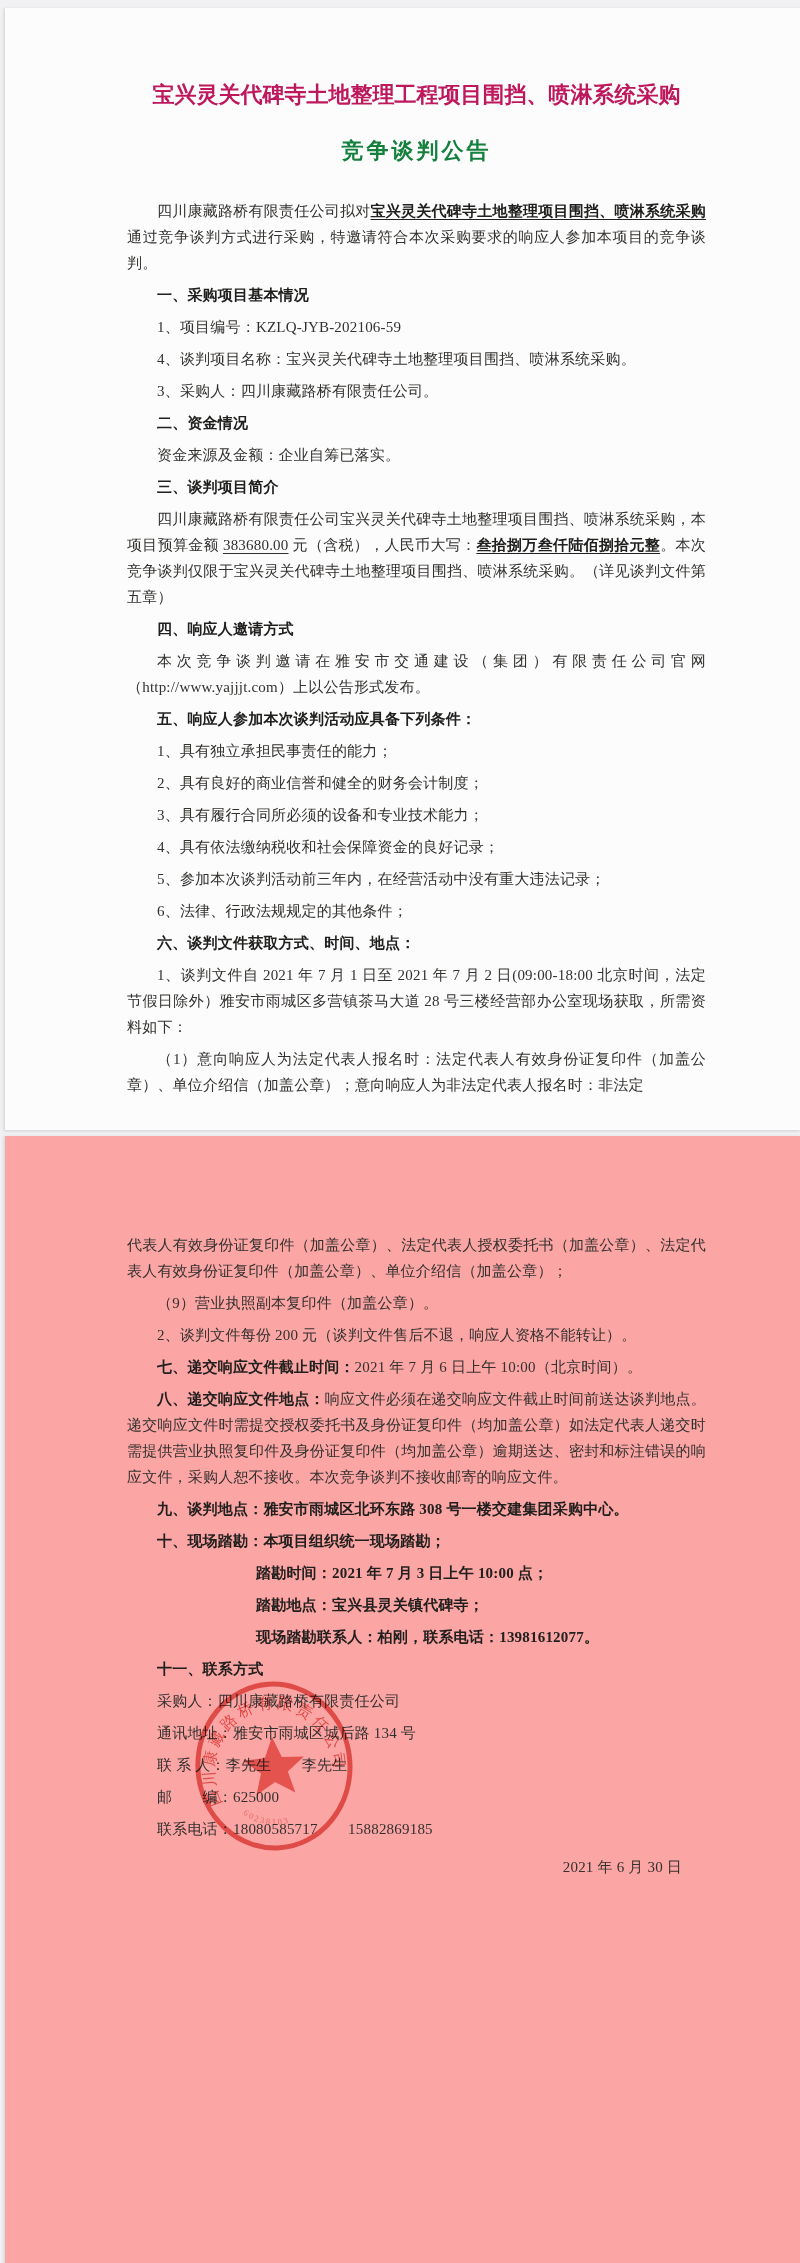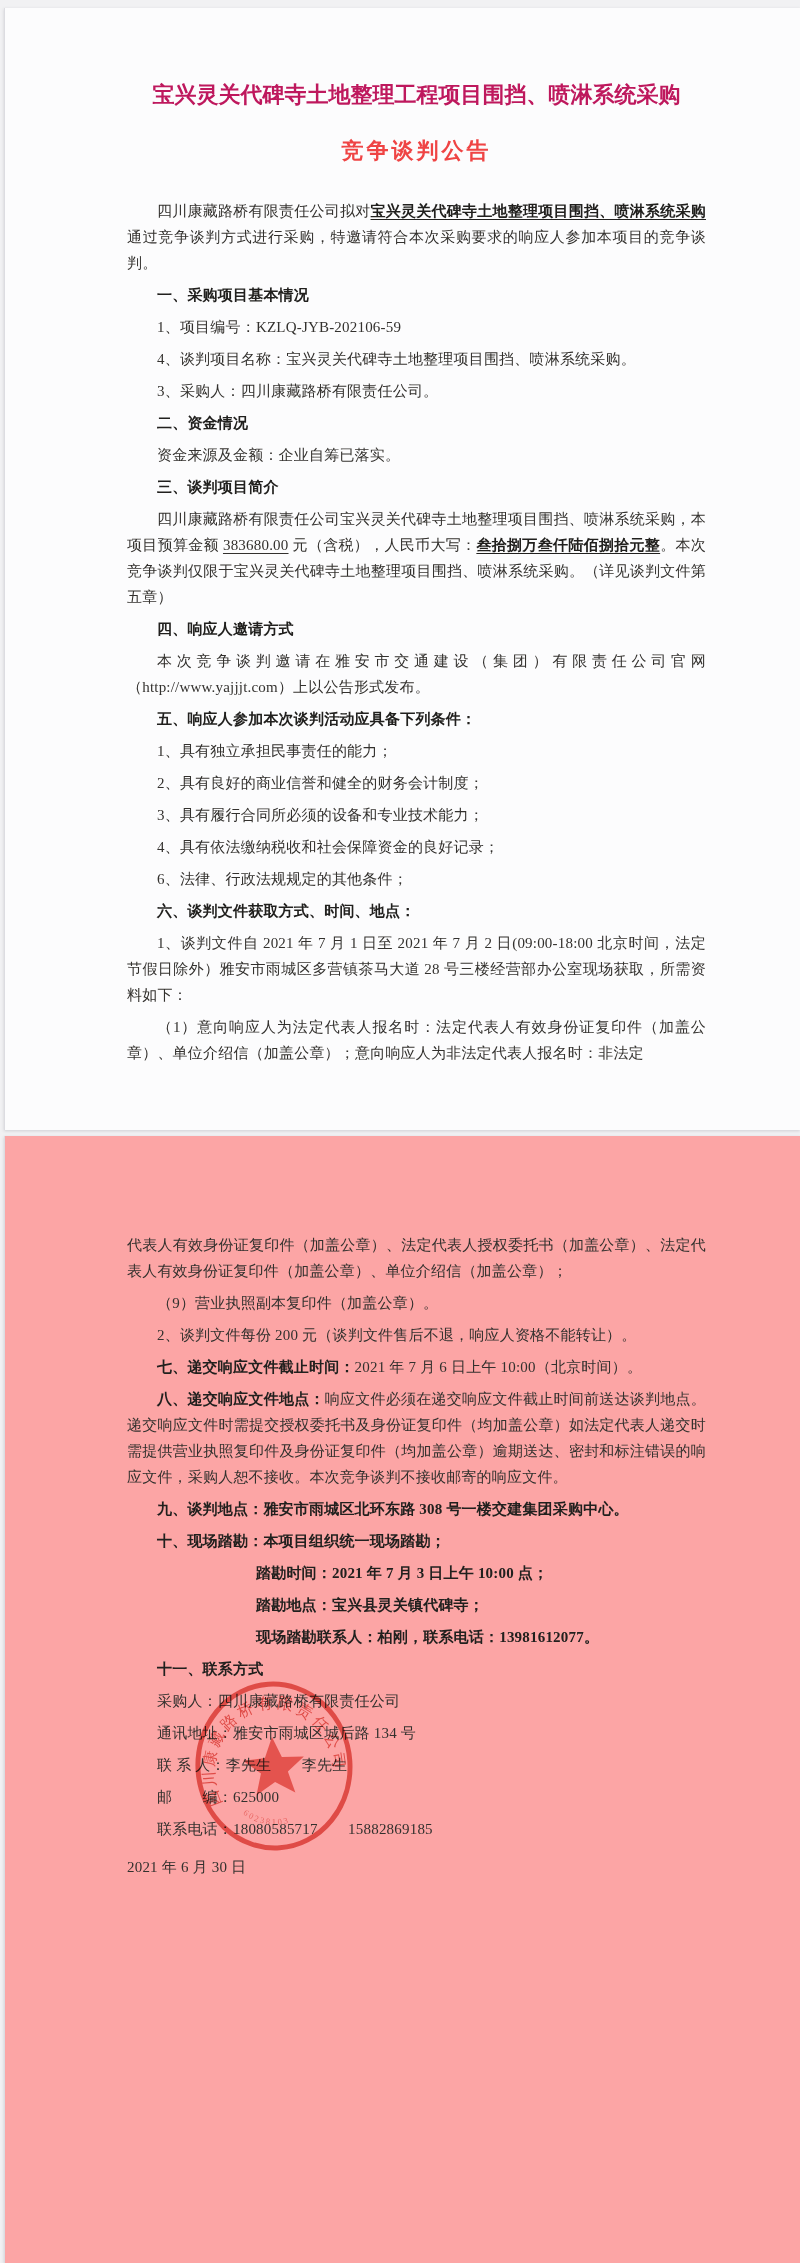--- a/index.html
+++ b/index.html
@@ -28,26 +28,26 @@
   .indent{text-indent:2em;}
   .kindent{text-indent:8.6em;}
   .b{font-weight:bold;color:#21201e;}
   .u{text-decoration:underline;text-underline-offset:3px;}
   .title1{
     font-size:22px;font-weight:bold;color:#be185d;
     text-align:center;line-height:34px;
     padding-top:70px;margin:0;
   }
   .title2{
-    font-size:22px;font-weight:bold;color:#ef4444;
+    font-size:22px;font-weight:bold;color:#15803d;
     text-align:center;line-height:34px;letter-spacing:3px;
     margin:22px 0 0 0;
   }
   .intro{margin-top:30px;}
-  .date-line{text-align:left;margin:12px 24px 0 0;}
+  .date-line{text-align:right;margin:12px 24px 0 0;}
   .seal{
     position:absolute;left:174px;top:528px;
     width:190px;height:205px;
     mix-blend-mode:multiply;opacity:.88;
     transform:rotate(-4deg);
     pointer-events:none;
   }
   .seal text{font-family:"Liberation Serif","DejaVu Serif",serif;}
 </style>
 </head>
@@ -75,20 +75,21 @@
       <p class="p indent"><span>四川康藏路桥有限责任公司宝兴灵关代碑寺土地整理项目围挡、喷淋系统采购，本项目预算金额 </span><span class="u">383680.00</span><span> 元（含税），人民币大写：</span><span class="b u">叁拾捌万叁仟陆佰捌拾元整</span><span>。本次竞争谈判仅限于宝兴灵关代碑寺土地整理项目围挡、喷淋系统采购。（详见谈判文件第五章）</span></p>
 
       <p class="p indent b">四、响应人邀请方式</p>
       <p class="p indent">本次竞争谈判邀请在雅安市交通建设（集团）有限责任公司官网（http://www.yajjjt.com）上以公告形式发布。</p>
 
       <p class="p indent b">五、响应人参加本次谈判活动应具备下列条件：</p>
       <p class="p indent">1、具有独立承担民事责任的能力；</p>
       <p class="p indent">2、具有良好的商业信誉和健全的财务会计制度；</p>
       <p class="p indent">3、具有履行合同所必须的设备和专业技术能力；</p>
       <p class="p indent">4、具有依法缴纳税收和社会保障资金的良好记录；</p>
+      <p class="p indent">5、参加本次谈判活动前三年内，在经营活动中没有重大违法记录；</p>
       <p class="p indent">6、法律、行政法规规定的其他条件；</p>
 
       <p class="p indent b">六、谈判文件获取方式、时间、地点：</p>
       <p class="p indent">1、谈判文件自 2021 年 7 月 1 日至 2021 年 7 月 2 日(09:00-18:00 北京时间，法定节假日除外）雅安市雨城区多营镇茶马大道 28 号三楼经营部办公室现场获取，所需资料如下：</p>
       <p class="p indent">（1）意向响应人为法定代表人报名时：法定代表人有效身份证复印件（加盖公章）、单位介绍信（加盖公章）；意向响应人为非法定代表人报名时：非法定</p>
 
     </div>
   </div>
 
   <div class="page" id="page2">

